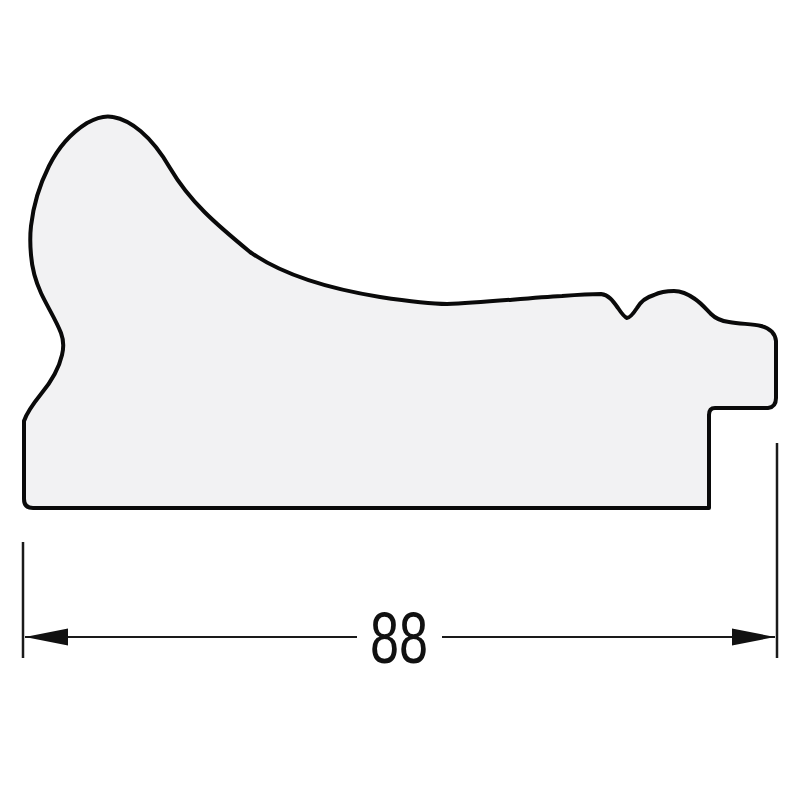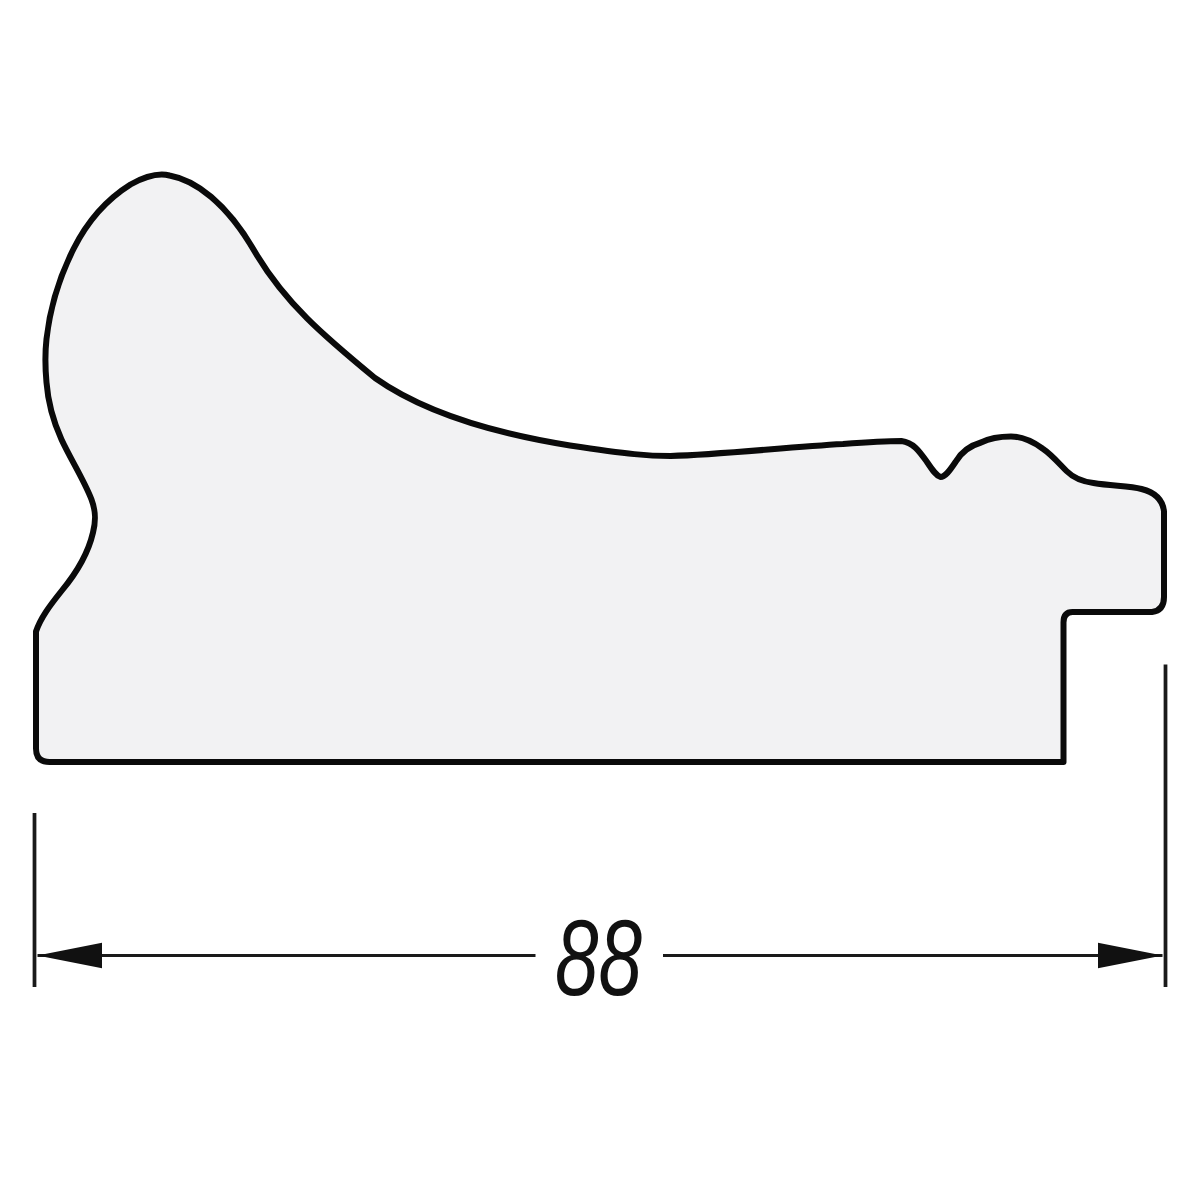--- a/index.html
+++ b/index.html
@@ -2,21 +2,21 @@
 <html><head>
 <meta charset="utf-8">
 <style>
   html, body { margin: 0; padding: 0; }
   body {
     width: 800px; height: 800px;
     background: #ffffff;
     font-family: "Liberation Sans", sans-serif;
     overflow: hidden;
   }
-  .canvas { position: relative; width: 800px; height: 800px; background: #ffffff; font-style: italic; }
+  .canvas { position: relative; width: 800px; height: 800px; background: #ffffff; }
   svg { display: block; }
   .profile-shape {
     fill: #f2f2f3;
     stroke: #0a0a0a;
     stroke-width: 4;
     stroke-linejoin: round;
     stroke-linecap: round;
   }
   .ext-line { stroke: #1a1a1a; stroke-width: 2.5; }
   .dim-line { stroke: #1a1a1a; stroke-width: 2; }

